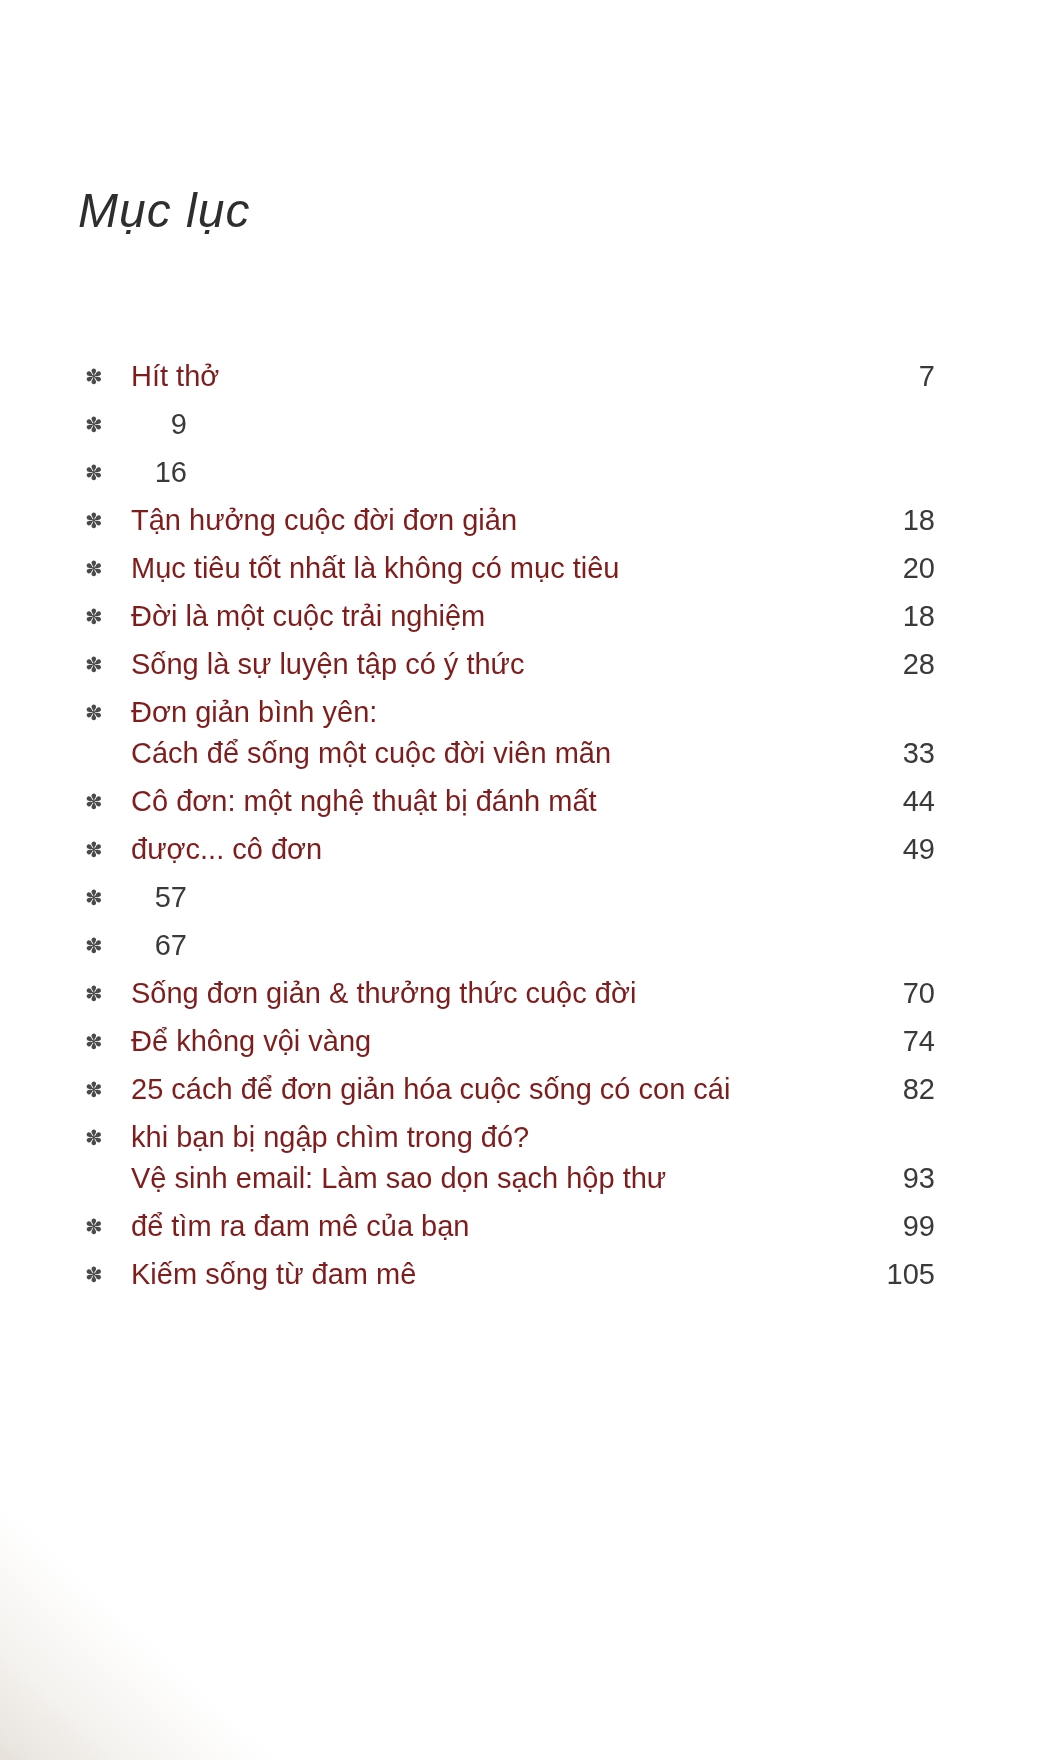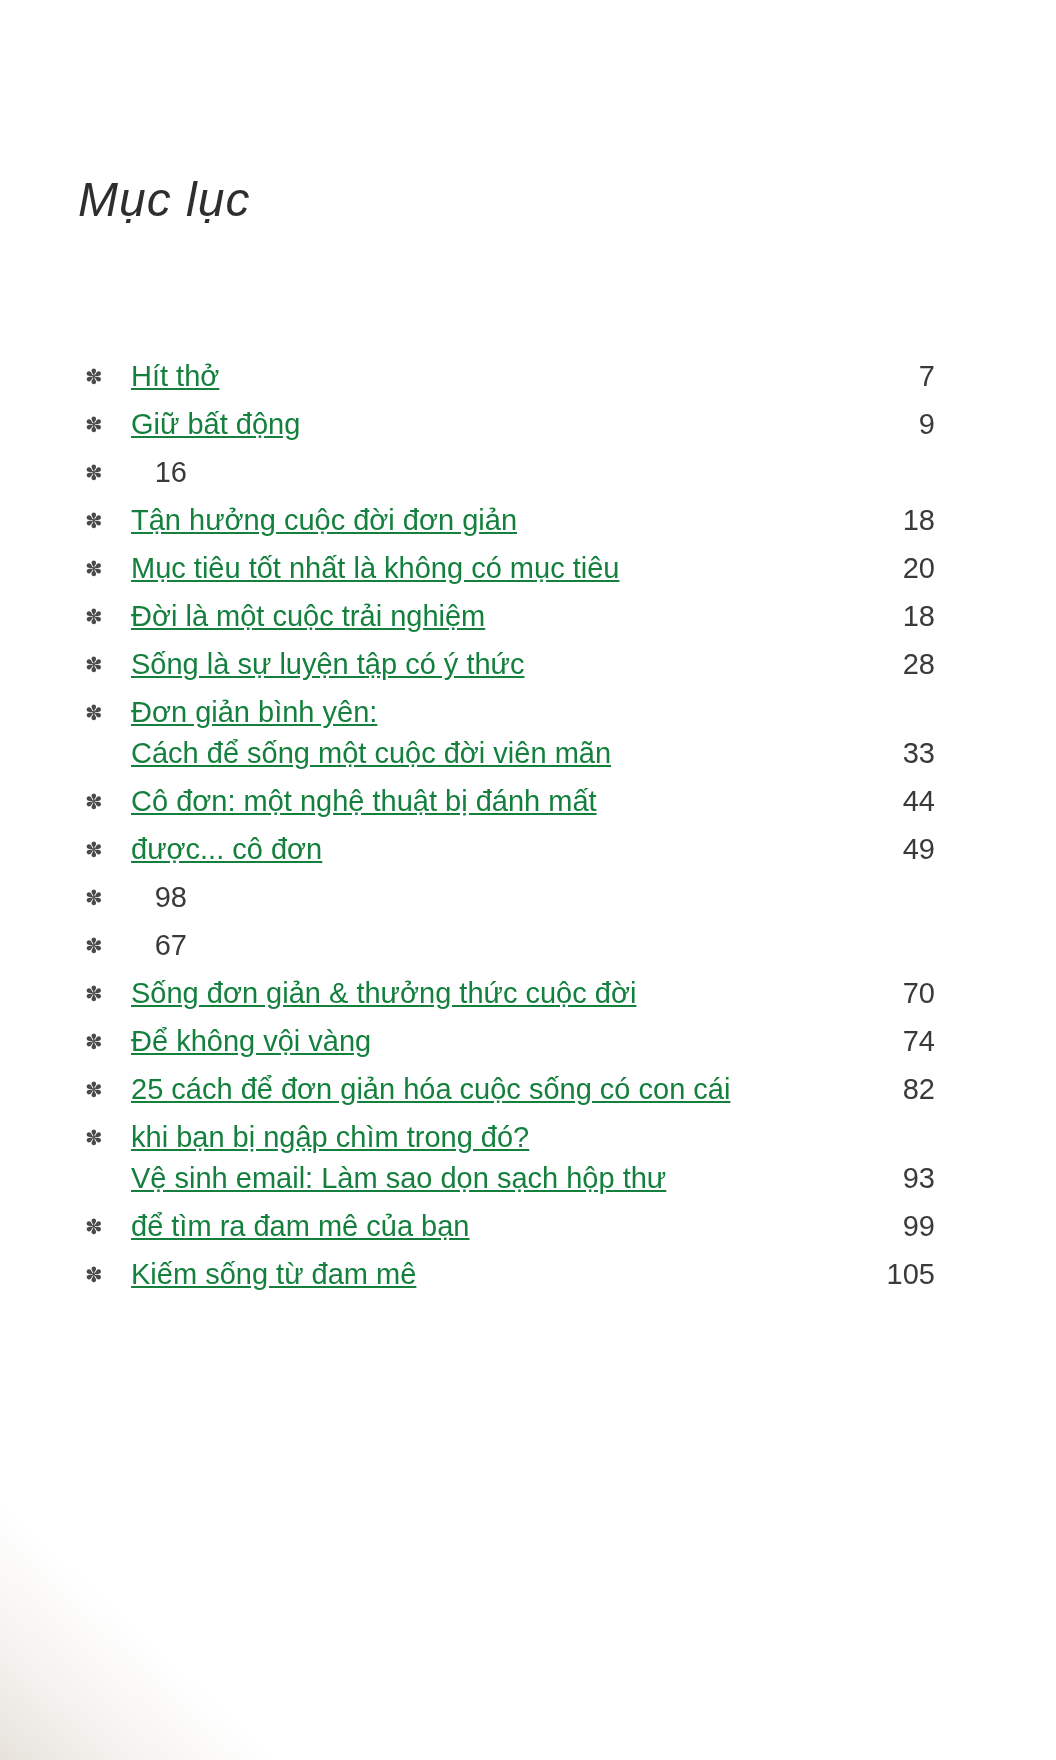--- a/index.html
+++ b/index.html
@@ -18,21 +18,21 @@
     position: absolute; left: 0; bottom: 0;
     width: 290px; height: 270px;
     background: linear-gradient(to bottom left,
       rgba(238,234,229,0) 52%,
       rgba(236,232,226,0.55) 78%,
       rgba(229,224,217,0.95) 100%);
     pointer-events: none;
   }
   .toc-title {
     position: absolute;
-    left: 78px; top: 172px;
+    left: 78px; top: 183px;
     font-size: 48px;
     font-style: italic;
     font-weight: 500;
     letter-spacing: 1px;
     color: #2e2e2e;
   }
   .toc-list {
     position: absolute;
     left: 85px; top: 356px;
     width: 850px; 
@@ -50,22 +50,21 @@
     letter-spacing: 0;
   }
   .lines {
     flex: 1 1 auto;
     min-width: 0;
   }
   .line {
     display: block;
     font-size: 29px;
     line-height: 41px;
-    color: #15803d;
-    text-decoration: underline;
+    color: #7f1d1d;
   }
   .page-num {
     flex: 0 0 auto;
     align-self: flex-end;   
     font-size: 29px;
     line-height: 41px;
     color: #3a3a3a;
     text-align: right;
     min-width: 56px;
   }
@@ -81,23 +80,20 @@
   <div class="entry">
     <span class="bullet">✽</span>
     <span class="lines">
           <span class="line">Hít thở</span>
         </span>
     <span class="page-num">7</span>
   </div>
 
   <div class="entry">
     <span class="bullet">✽</span>
-    <span class="lines">
-          <span class="line">Giữ bất động</span>
-        </span>
     <span class="page-num">9</span>
   </div>
 
   <div class="entry">
     <span class="bullet">✽</span>
     <span class="page-num">16</span>
   </div>
 
   <div class="entry">
     <span class="bullet">✽</span>
@@ -151,21 +147,21 @@
   <div class="entry">
     <span class="bullet">✽</span>
     <span class="lines">
           <span class="line">được... cô đơn</span>
         </span>
     <span class="page-num">49</span>
   </div>
 
   <div class="entry">
     <span class="bullet">✽</span>
-    <span class="page-num">98</span>
+    <span class="page-num">57</span>
   </div>
 
   <div class="entry">
     <span class="bullet">✽</span>
     <span class="page-num">67</span>
   </div>
 
   <div class="entry">
     <span class="bullet">✽</span>
     <span class="lines">

